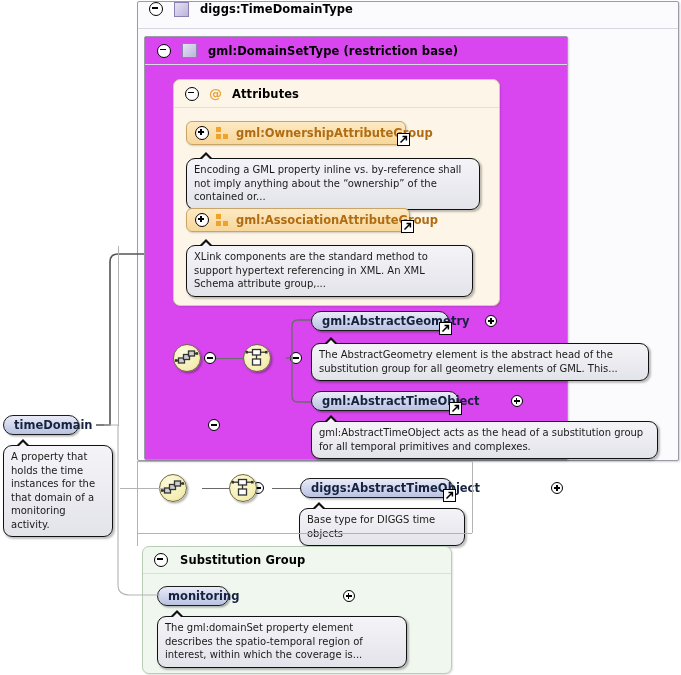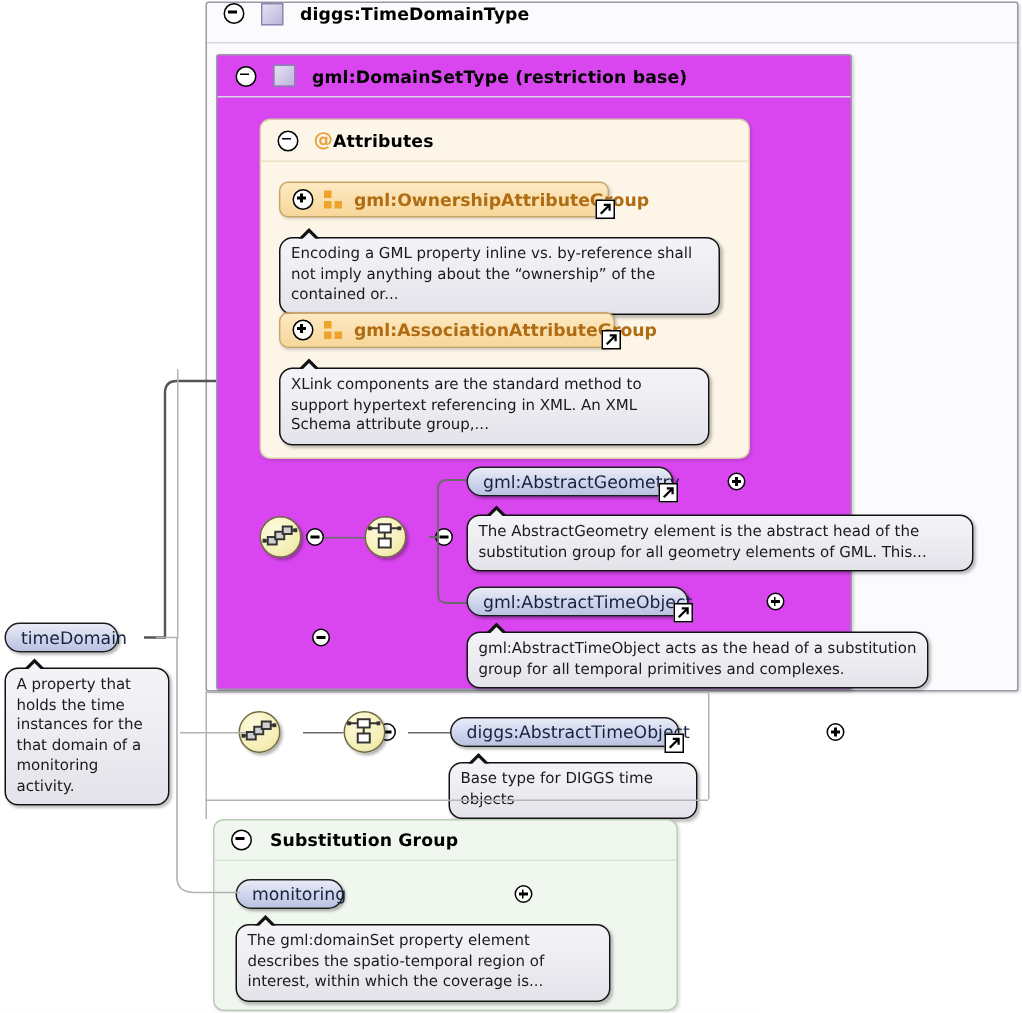--- a/index.html
+++ b/index.html
@@ -148,21 +148,21 @@
   .elem-box {
     height: 20px;
     background: linear-gradient(180deg,#e9ebf7 0%, #b9c2e2 100%);
     border: 1.6px solid #1d1d1d;
     border-radius: 10px;
     display: flex; align-items: center;
     padding: 0 10px;
     box-shadow: 1.5px 1.5px 2px rgba(0,0,0,0.3);
   }
   .elem-box .label {
-    font-size: 11.5px; font-weight: normal; color: #16233f; white-space: nowrap;
+    font-size: 11.5px; font-weight: bold; color: #16233f; white-space: nowrap;
   }
 
   
   .doc-bubble {
     background: linear-gradient(180deg,#f4f4f8 0%, #e3e3ea 100%);
     border: 1.4px solid #111;
     border-radius: 9px;
     padding: 4px 7px 5px 7px;
     font-size: 10px; line-height: 13.5px; color: #1a1a1a;
     box-shadow: 1.5px 1.5px 2px rgba(0,0,0,0.25);
@@ -222,21 +222,21 @@
     <span class="type-square" style="margin-left:11px;"></span>
     <span class="panel-title" style="margin-left:11px;">gml:DomainSetType (restriction base)</span>
   </div>
 </div>
 
 
 <div class="abs panel-attrs">
   <div class="abs panel-attrs-header">
     <span class="toggle" style="margin-left:11px;"></span>
     <span class="at-icon" style="margin-left:10px;">@</span>
-    <span class="panel-title" style="">Attributes</span>
+    <span class="panel-title" style="margin-left:10px;">Attributes</span>
   </div>
 </div>
 
 
 <div class="abs attrgrp-box" style="left:186px; top:121px; width:220px;">
   <span class="toggle plus"></span>
   <span class="attrgrp-icon">
     <i class="a"></i>
       <i class="c"></i>
       <i class="d"></i>
@@ -334,21 +334,21 @@
 
 <div class="abs elem-box" style="left:311px; top:391px; width:148px;">
   <span class="label">gml:AbstractTimeObject</span>
 </div>
 <span class="abs toggle plus" style="left:464px; top:395px;"></span>
 <div class="abs ext-badge" style="left:449px; top:402px;">
   <svg width="9" height="9" viewBox="0 0 9 9">
       <path d="M1.5 7.5 L7 2 M3.5 1.6 L7.4 1.6 L7.4 5.5" stroke="#000" stroke-width="1.5" fill="none"></path>
     </svg>
 </div>
-<div class="abs doc-bubble tail" style="left:311px; top:421px; width:308px;">
+<div class="abs doc-bubble tail" style="left:311px; top:421px; width:347px;">
   <span>gml:AbstractTimeObject acts as the head of a substitution group for all temporal primitives and complexes.</span>
 </div>
 
 
 <div class="abs node-circle" style="left:159px; top:474px;">
   <svg width="25" height="25" viewBox="0 0 25 25">
     <g stroke="#333" stroke-width="1.3" fill="#cfcfcf">
       <rect x="4.5" y="13" width="6" height="5"></rect>
       <rect x="9.5" y="9.5" width="6" height="5"></rect>
       <rect x="14.5" y="6" width="6" height="5"></rect>

